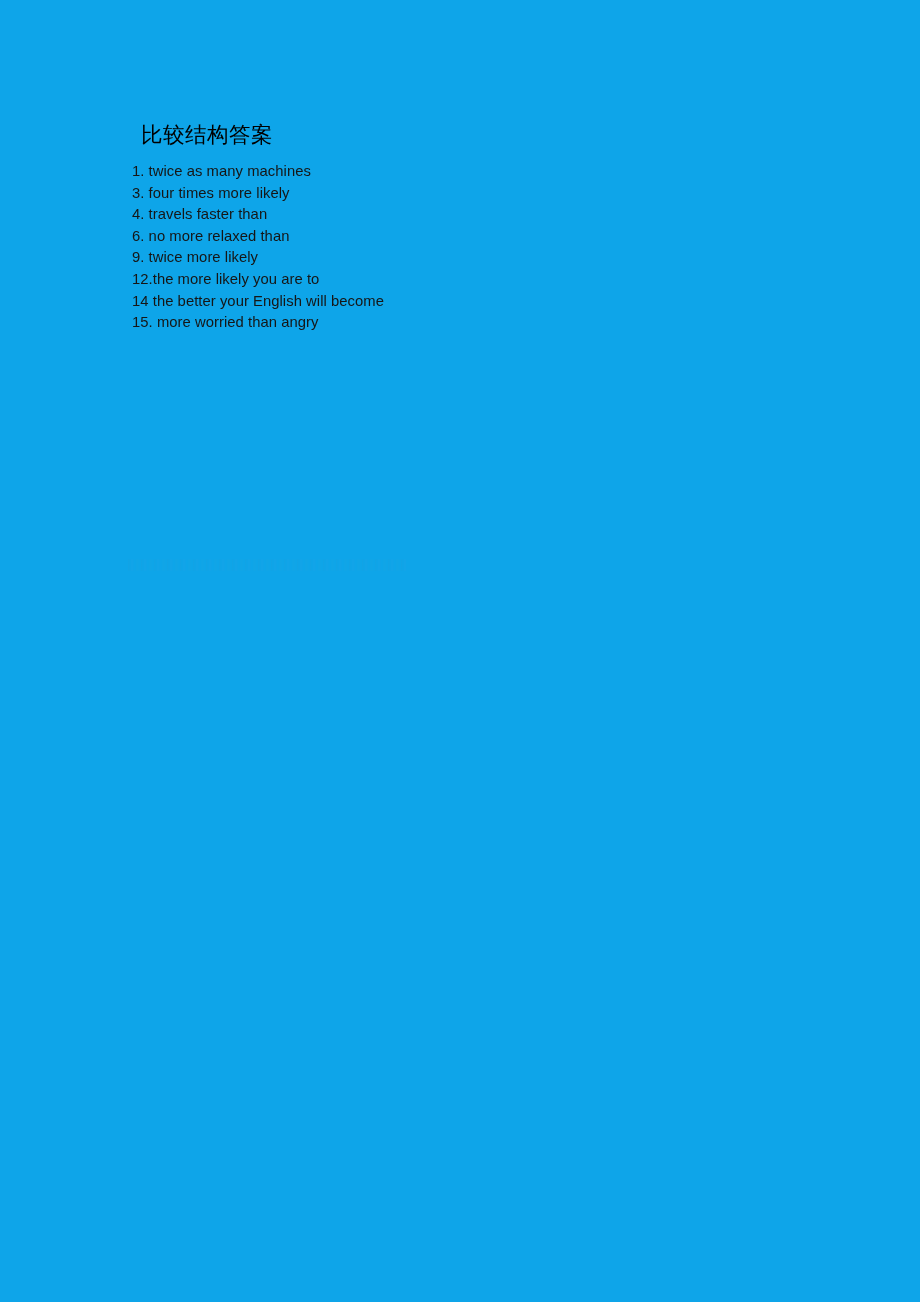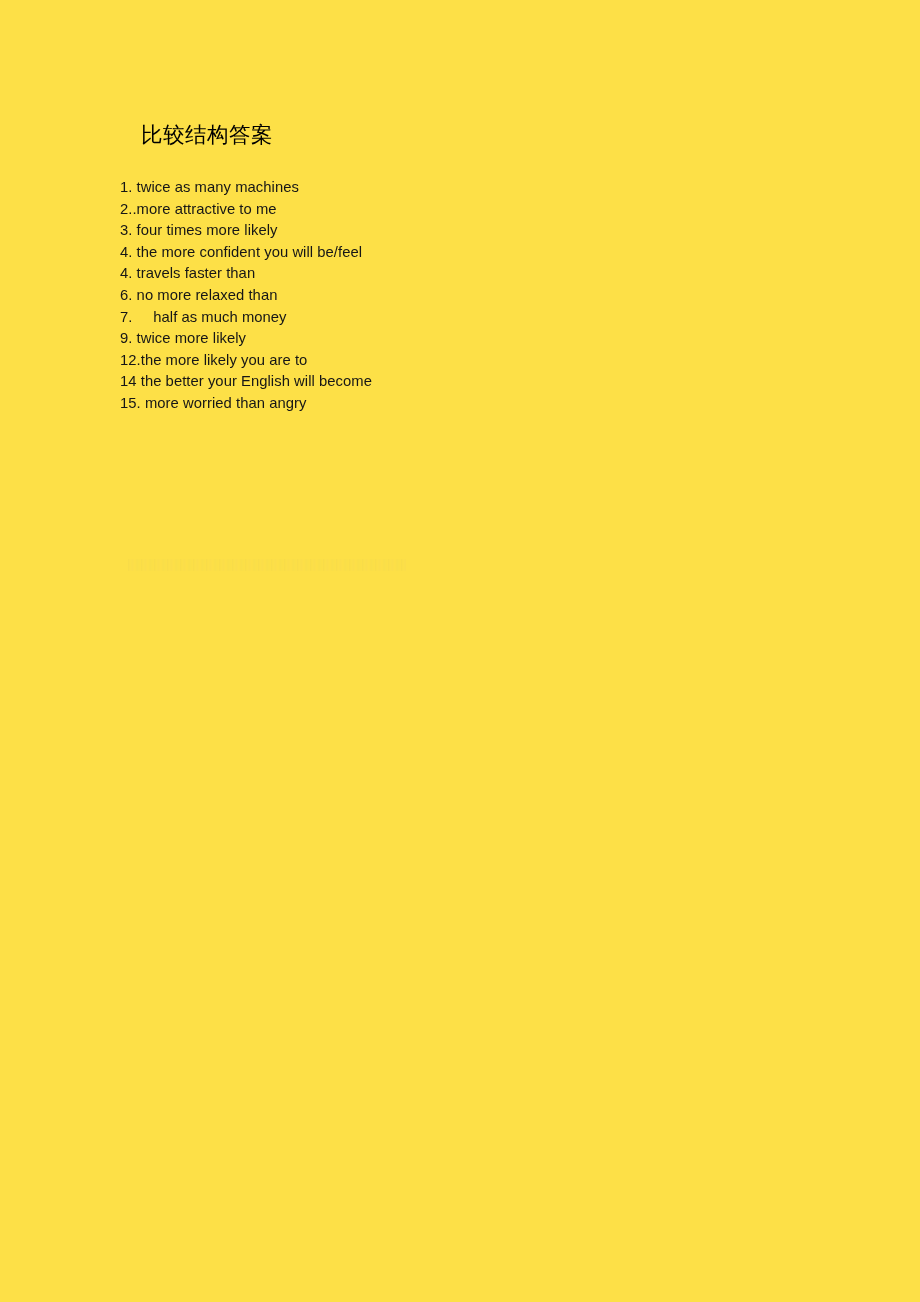--- a/index.html
+++ b/index.html
@@ -12,41 +12,40 @@
     height: 1302px;
     position: relative;
     overflow: hidden;
     font-family: "Liberation Sans", "DejaVu Sans", sans-serif;
     -webkit-font-smoothing: antialiased;
   }
 
   .page {
     position: absolute;
     inset: 0;
-    background: #fde047;
+    background: #0ea5e9;
   }
 
   .doc-title {
     position: absolute;
     left: 141px;
     top: 120px;
     font-size: 21.5px;
     line-height: 30px;
     color: #000000;
     letter-spacing: 0.5px;
     white-space: pre;
     font-weight: 400;
   }
 
   .answer-list {
     position: absolute;
-    left: 120px;
+    left: 132px;
     top: 161px;
     width: 560px;
-    margin-top: 16px;
   }
 
   .answer-line {
     font-size: 14.8px;
     line-height: 21.6px;
     color: #161616;
     white-space: pre;
     letter-spacing: 0.05px;
   }
 
@@ -71,26 +70,23 @@
 </style>
 </head>
 <body>
 
 <div class="page">
 
   <div class="doc-title">比较结构答案</div>
 
   <div class="answer-list">
     <div class="answer-line">1. twice as many machines</div>
-    <div class="answer-line">2..more attractive to me</div>
     <div class="answer-line">3. four times more likely</div>
-    <div class="answer-line">4. the more confident you will be/feel</div>
     <div class="answer-line">4. travels faster than</div>
     <div class="answer-line">6. no more relaxed than</div>
-    <div class="answer-line">7.     half as much money</div>
     <div class="answer-line">9. twice more likely</div>
     <div class="answer-line">12.the more likely you are to</div>
     <div class="answer-line">14 the better your English will become</div>
     <div class="answer-line">15. more worried than angry</div>
   </div>
 
   <div class="faint-artifact"></div>
 
 </div>
 

